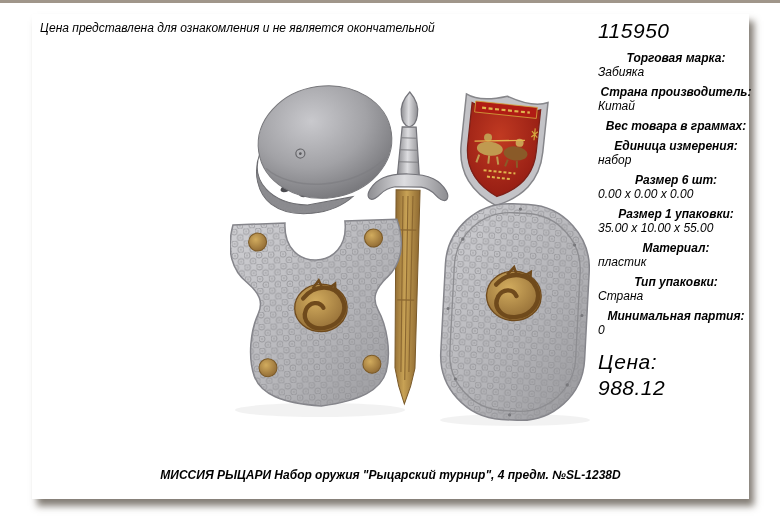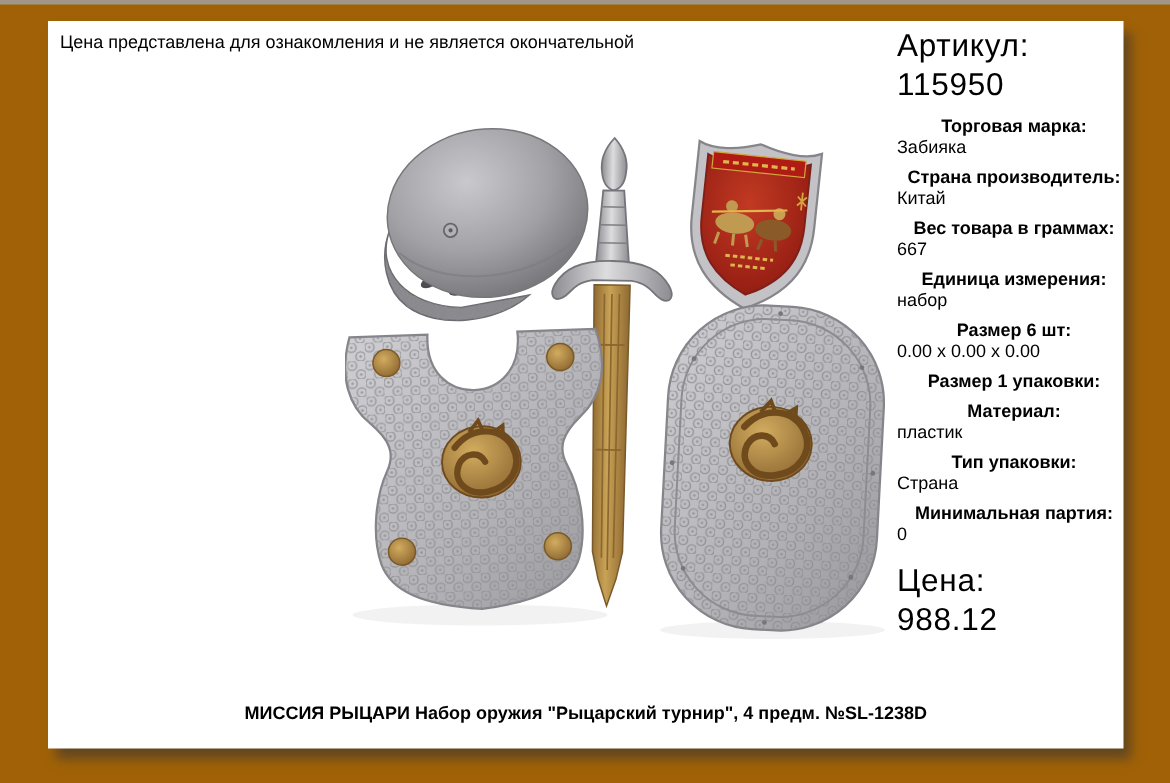--- a/index.html
+++ b/index.html
@@ -1,17 +1,17 @@
 <!DOCTYPE html>
 <html><head>
 <meta charset="utf-8">
 <style>
   html,body{margin:0;padding:0;background:#b2a89c;}
-  .stage{position:relative;width:780px;height:522px;background:#a16207;overflow:hidden;
-         font-family:"Liberation Sans", sans-serif;color:#000;}
+  .stage{position:relative;width:780px;height:522px;background:#ffffff;overflow:hidden;
+         font-family:"Liberation Sans", sans-serif;color:#000;font-style:italic;}
   .top-edge{position:absolute;left:0;top:0;width:780px;height:3px;background:#a0968a;}
   .panel{position:absolute;left:32px;top:14px;width:717px;height:485px;background:#ffffff;
          box-shadow:5px 7px 7px rgba(66,57,44,0.65);}
   .disclaimer{position:absolute;left:40px;top:21px;width:420px;font-size:12px;line-height:15px;}
   .photo-area{position:absolute;left:230px;top:80px;width:360px;height:350px;}
   .right-col{position:absolute;left:598px;top:18px;width:156px;}
   .big{font-size:21px;line-height:26px;letter-spacing:0.5px;}
   .f-label{font-size:12px;line-height:14px;font-weight:bold;margin-top:6px;text-align:center;}
   .f-value{font-size:12px;line-height:14px;}
   .article-value{margin-bottom:7px;}
@@ -141,39 +141,38 @@
         <circle cx="-56" cy="-70" r="1.6" fill="#77777b"></circle>
           <circle cx="56" cy="-70" r="1.6" fill="#77777b"></circle>
         <circle cx="-56" cy="70" r="1.6" fill="#77777b"></circle>
           <circle cx="56" cy="70" r="1.6" fill="#77777b"></circle>
         <use href="#dragon-emblem" transform="translate(-2,-16) scale(1.3)"></use>
       </g>
     </svg>
   </div>
 
   <div class="right-col">
-    <div class="big">Артикул:</div>
     <div class="big article-value">115950</div>
 
     <div class="f-label">Торговая марка:</div>
     <div class="f-value">Забияка</div>
 
     <div class="f-label">Страна производитель:</div>
     <div class="f-value">Китай</div>
 
     <div class="f-label">Вес товара в граммах:</div>
-    <div class="f-value">667</div>
 
     <div class="f-label">Единица измерения:</div>
     <div class="f-value">набор</div>
 
     <div class="f-label">Размер 6 шт:</div>
     <div class="f-value">0.00 x 0.00 x 0.00</div>
 
     <div class="f-label">Размер 1 упаковки:</div>
+    <div class="f-value">35.00 x 10.00 x 55.00</div>
 
     <div class="f-label">Материал:</div>
     <div class="f-value">пластик</div>
 
     <div class="f-label">Тип упаковки:</div>
     <div class="f-value">Страна</div>
 
     <div class="f-label">Минимальная партия:</div>
     <div class="f-value">0</div>
 

